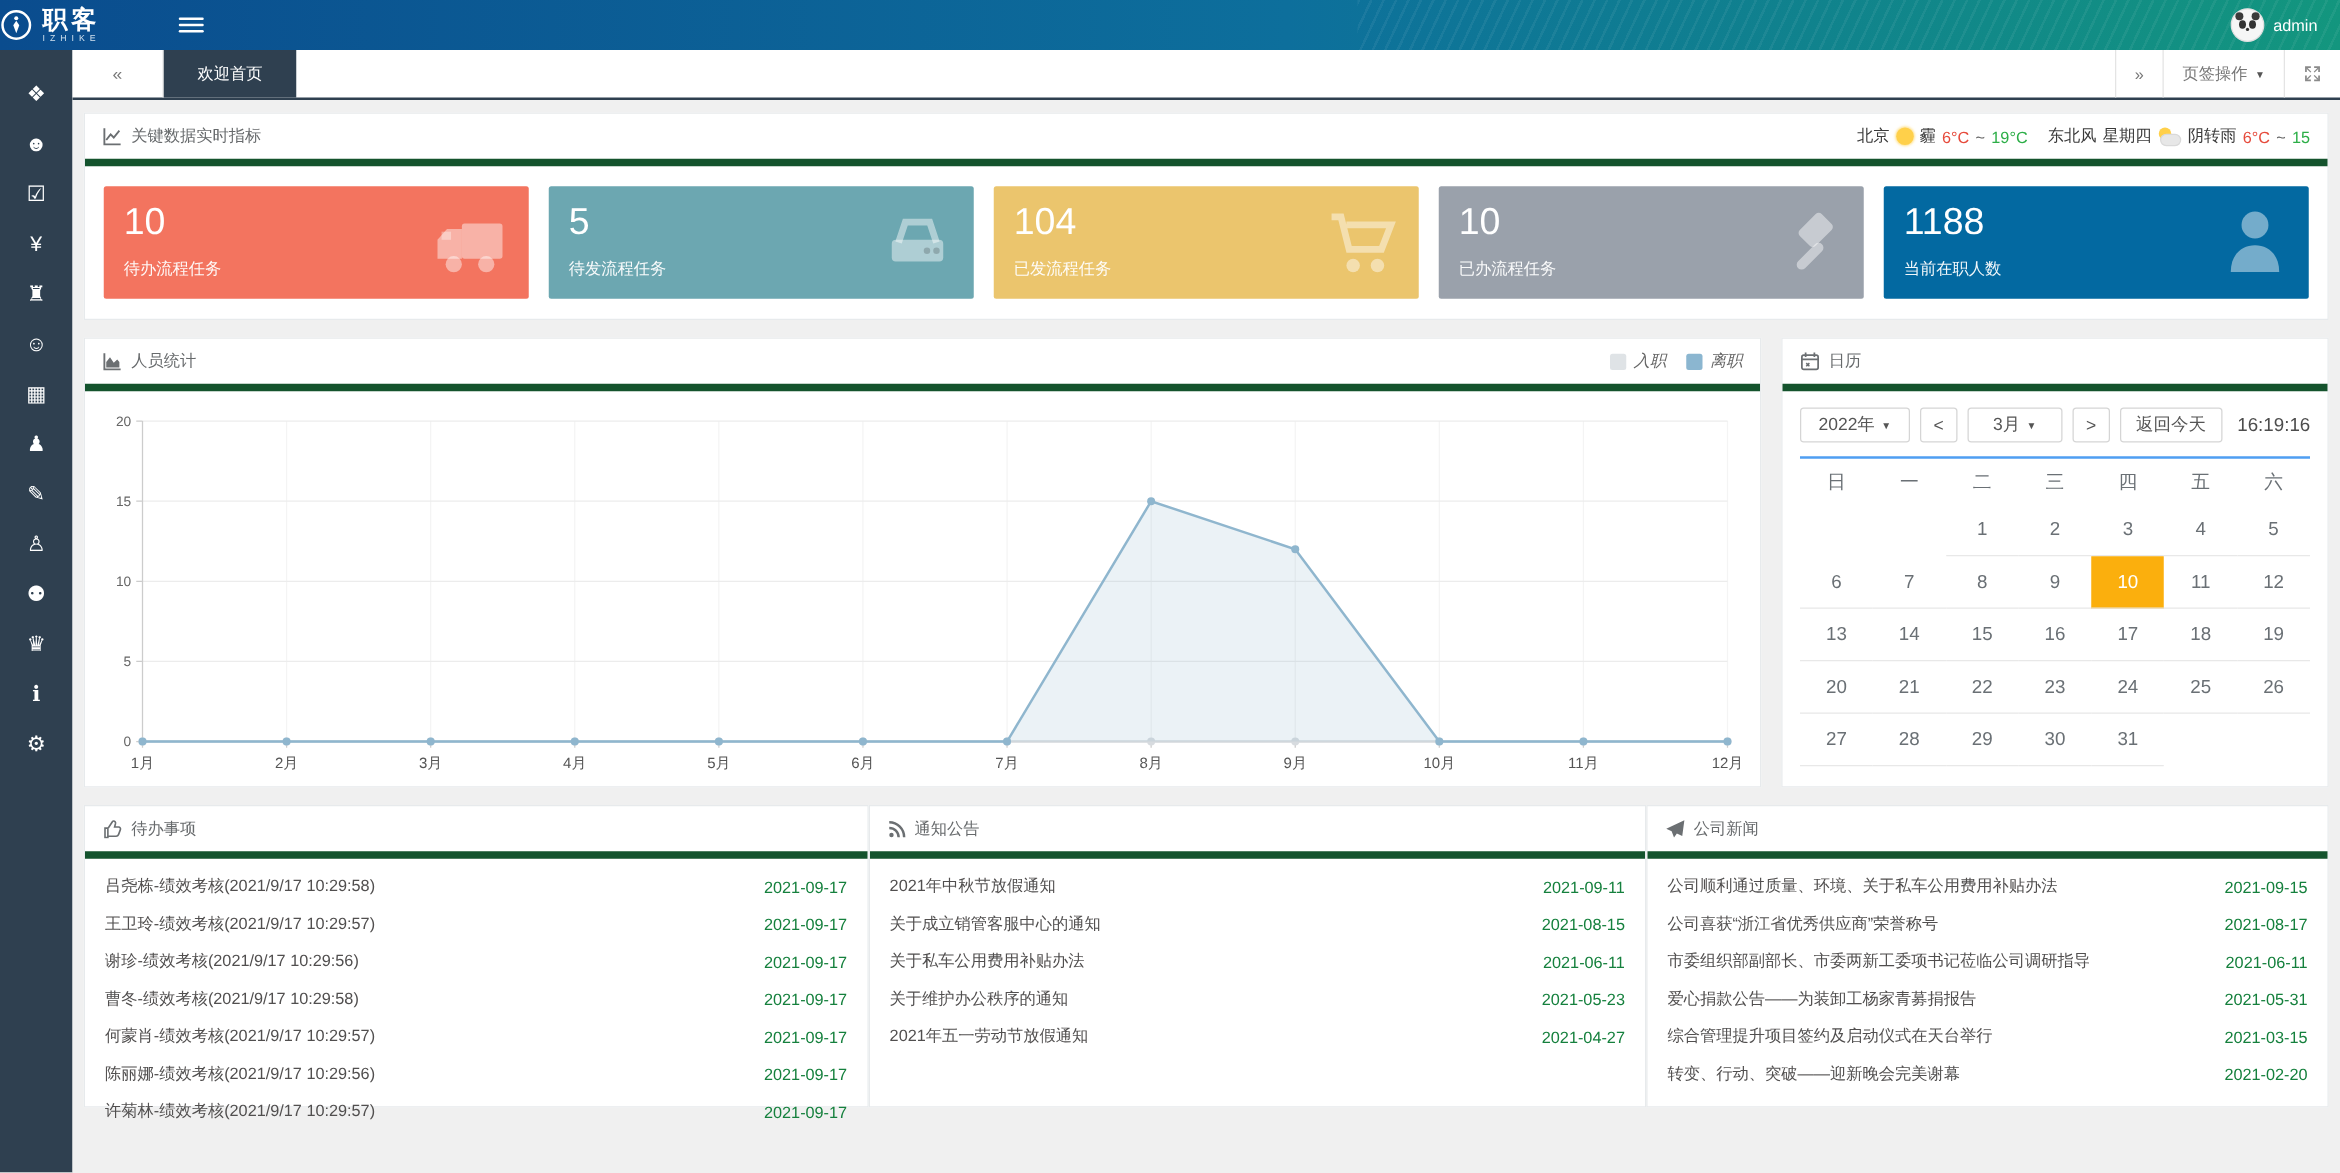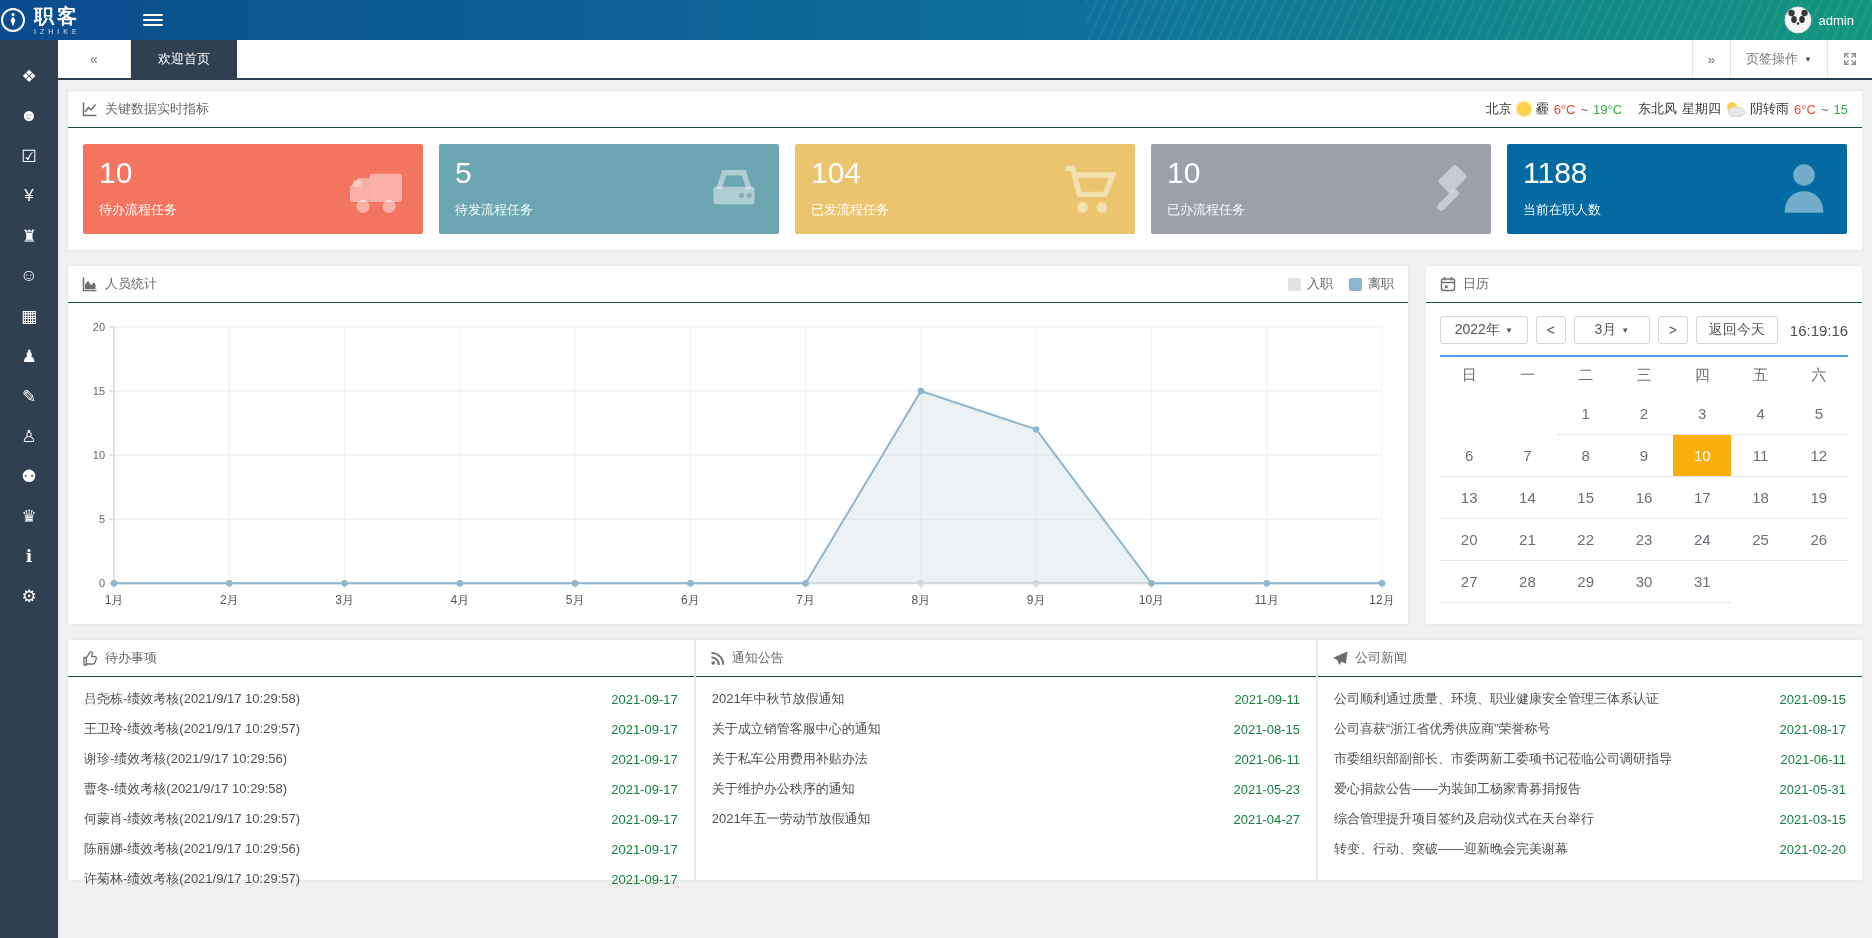--- a/index.html
+++ b/index.html
@@ -26,40 +26,40 @@
   .tabbar{height:38px;background:#fff;border-bottom:2px solid #2f4050;display:flex;align-items:stretch;font-size:13px;color:#666;}
   .tab-cell{display:flex;align-items:center;justify-content:center;padding:0 15px;cursor:pointer;gap:6px;color:#777;}
   .tab-collapse{width:42px;border-right:1px solid #e4e4e4;font-size:14px;}
   .tab-active{background:#2f4050;color:#fff;padding:0 27px;display:flex;align-items:center;cursor:pointer;}
   .tab-spacer{flex:1;}
   .tab-right{border-left:1px solid #e4e4e4;}
   
   .content{flex:1;padding:10px 9px 0;overflow:hidden;background:#f0f0f0;}
   .panel{background:#fff;border:1px solid #e7eaec;box-sizing:border-box;}
   .panel-head{height:36px;display:flex;align-items:center;gap:7px;padding:0 14px;
-    border-bottom:1px solid #14532d;color:#676a6c;font-size:13px;overflow:hidden;white-space:nowrap;}
+    border-bottom:6px solid #14532d;color:#676a6c;font-size:13px;overflow:hidden;white-space:nowrap;}
   .phead-icon{flex:none;display:flex;align-items:center;color:#6b6f72;}
   
   .weather{margin-left:auto;display:flex;align-items:center;gap:5px;font-size:13px;color:#3a3a3a;}
   .sun-ic{width:14px;height:14px;border-radius:50%;background:#ffd04a;box-shadow:0 0 2px 1px rgba(255,208,74,.6);}
   .cloudsun-ic{position:relative;width:19px;height:15px;}
   .cloudsun-ic::before{content:"";position:absolute;left:1px;top:0;width:10px;height:10px;border-radius:50%;background:#ffd04a;}
   .cloudsun-ic::after{content:"";position:absolute;right:0;bottom:0;width:15px;height:8px;border-radius:8px;background:#e7e7e7;border:1px solid #d9d9d9;}
   .t-red{color:#e64a3b;}.t-green{color:#2cae47;}.t-sep{color:#666;}
   
   .ind-cards{display:flex;gap:16px;padding:16px 15px;}
   .card{flex:1;height:90px;position:relative;color:#fff;padding:11px 16px;box-sizing:border-box;border-radius:2px;cursor:pointer;overflow:hidden;}
   .card-value{font-size:30px;line-height:36px;font-weight:500;}
   .card-label{font-size:13px;margin-top:10px;opacity:.95;}
   .card-icon{position:absolute;right:16px;top:50%;transform:translateY(-50%);color:rgba(255,255,255,.45);}
   
   .mid-row{display:flex;gap:16px;margin-top:14px;}
   .chart-panel{flex:1;min-width:0;height:360px;}
   .chart-body{padding:8px 10px 0;}
-  .legend{margin-left:auto;display:flex;align-items:center;gap:16px;font-size:13px;color:#666;}
+  .legend{margin-left:auto;display:flex;align-items:center;gap:16px;font-size:13px;color:#666;font-style:italic;}
   .legend-item{display:flex;align-items:center;gap:6px;cursor:pointer;}
   .legend-sw{width:13px;height:13px;border-radius:2px;display:inline-block;}
   .cal-panel{width:438px;flex:none;height:360px;}
   .cal-controls{display:flex;align-items:center;justify-content:center;gap:8px;padding:13px 8px 9px;}
   .cal-ctl{border:1px solid #d5d5d5;border-radius:3px;height:28px;background:#fff;color:#555;
     font-size:14px;display:flex;align-items:center;justify-content:center;gap:5px;cursor:pointer;box-sizing:border-box;}
   .w-year{width:88px;}.w-nav{width:30px;}.w-month{width:76px;}.w-today{width:82px;}
   .caret{font-size:8px;color:#555;}
   .cal-time{font-size:15px;color:#4d4d4d;margin-left:4px;}
   .cal-grid{display:grid;grid-template-columns:repeat(7,1fr);margin:2px 14px 0;border-top:2px solid #4f9ef2;}
@@ -501,21 +501,21 @@
           <div class="panel-head">
             <span class="phead-icon">
               <svg width="16" height="16" viewBox="0 0 16 16">
                   <path d="M15.5 1.2L1 8l4.3 1.9L7.2 15l2.3-3.2 4.3 1.9z" fill="#6b6f72"></path>
                 </svg>
             </span>
             <span>公司新闻</span>
           </div>
           <div class="list" id="news-list">
               <div class="list-row">
-                <span>公司顺利通过质量、环境、职业健康安全管理三体系认证</span>
+                <span>公司顺利通过质量、环境、关于私车公用费用补贴办法</span>
                 <span class="list-date">2021-09-15</span>
               </div>
               <div class="list-row">
                 <span>公司喜获“浙江省优秀供应商”荣誉称号</span>
                 <span class="list-date">2021-08-17</span>
               </div>
               <div class="list-row">
                 <span>市委组织部副部长、市委两新工委项书记莅临公司调研指导</span>
                 <span class="list-date">2021-06-11</span>
               </div>

